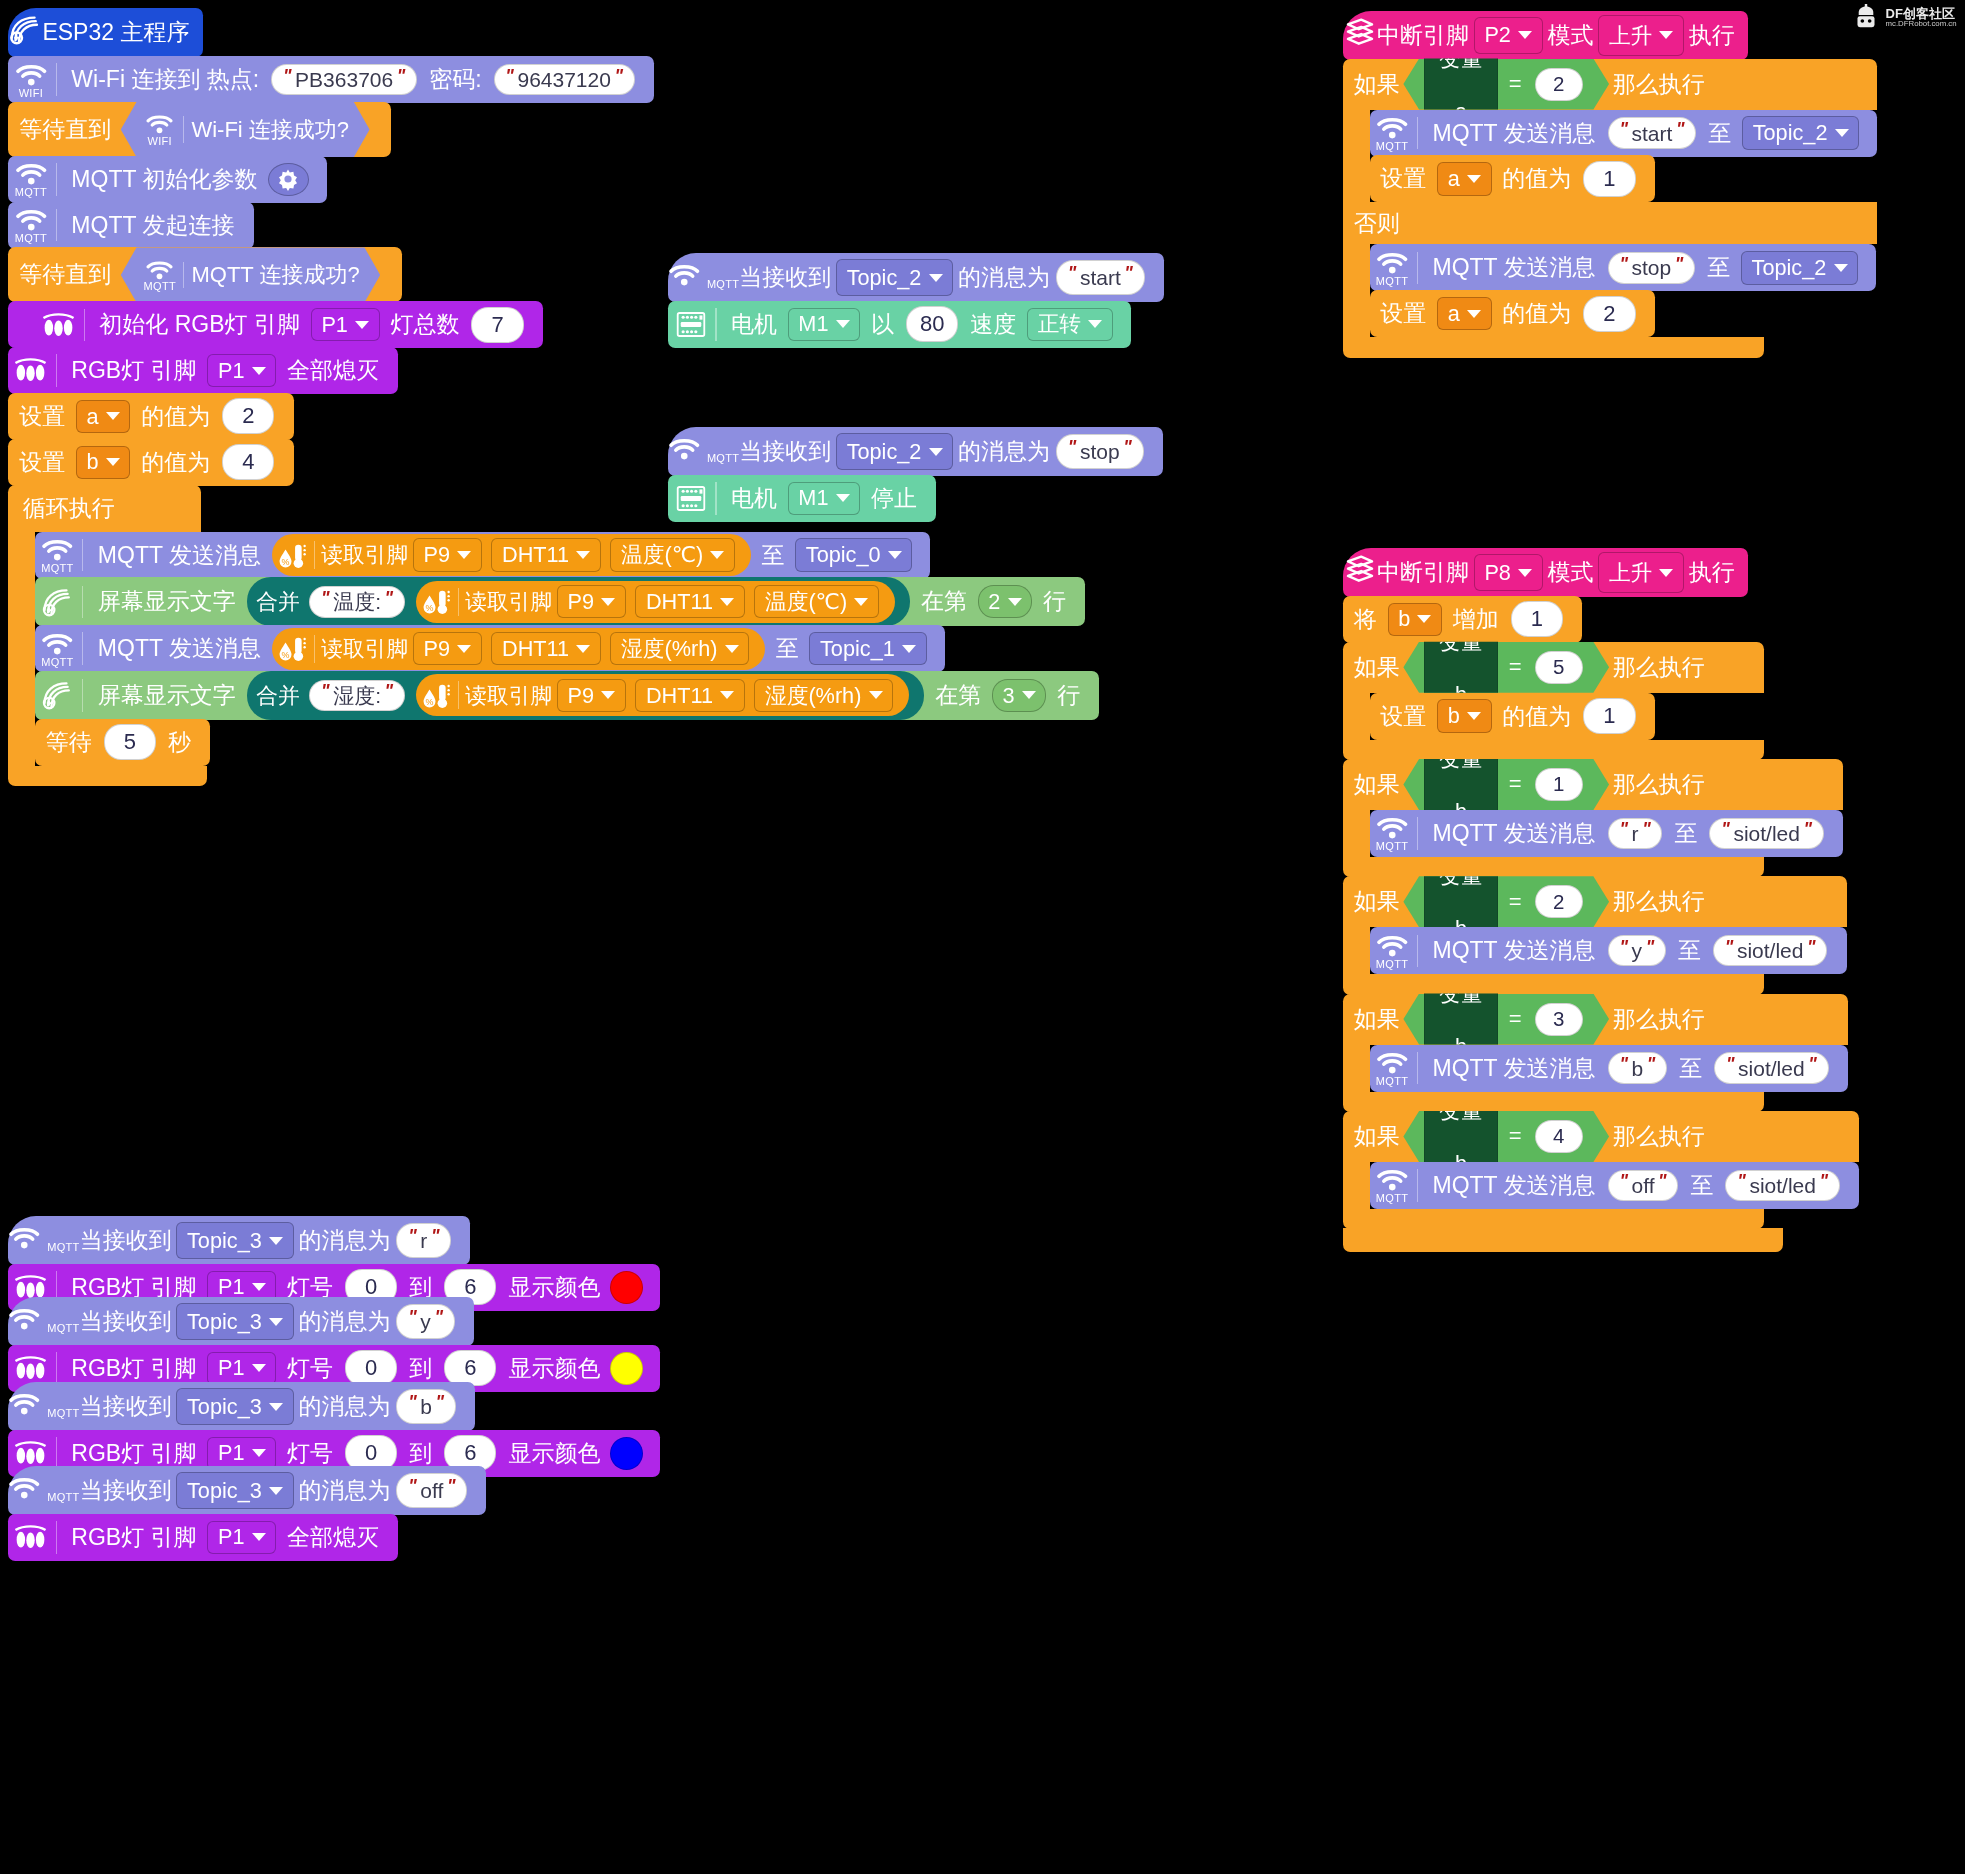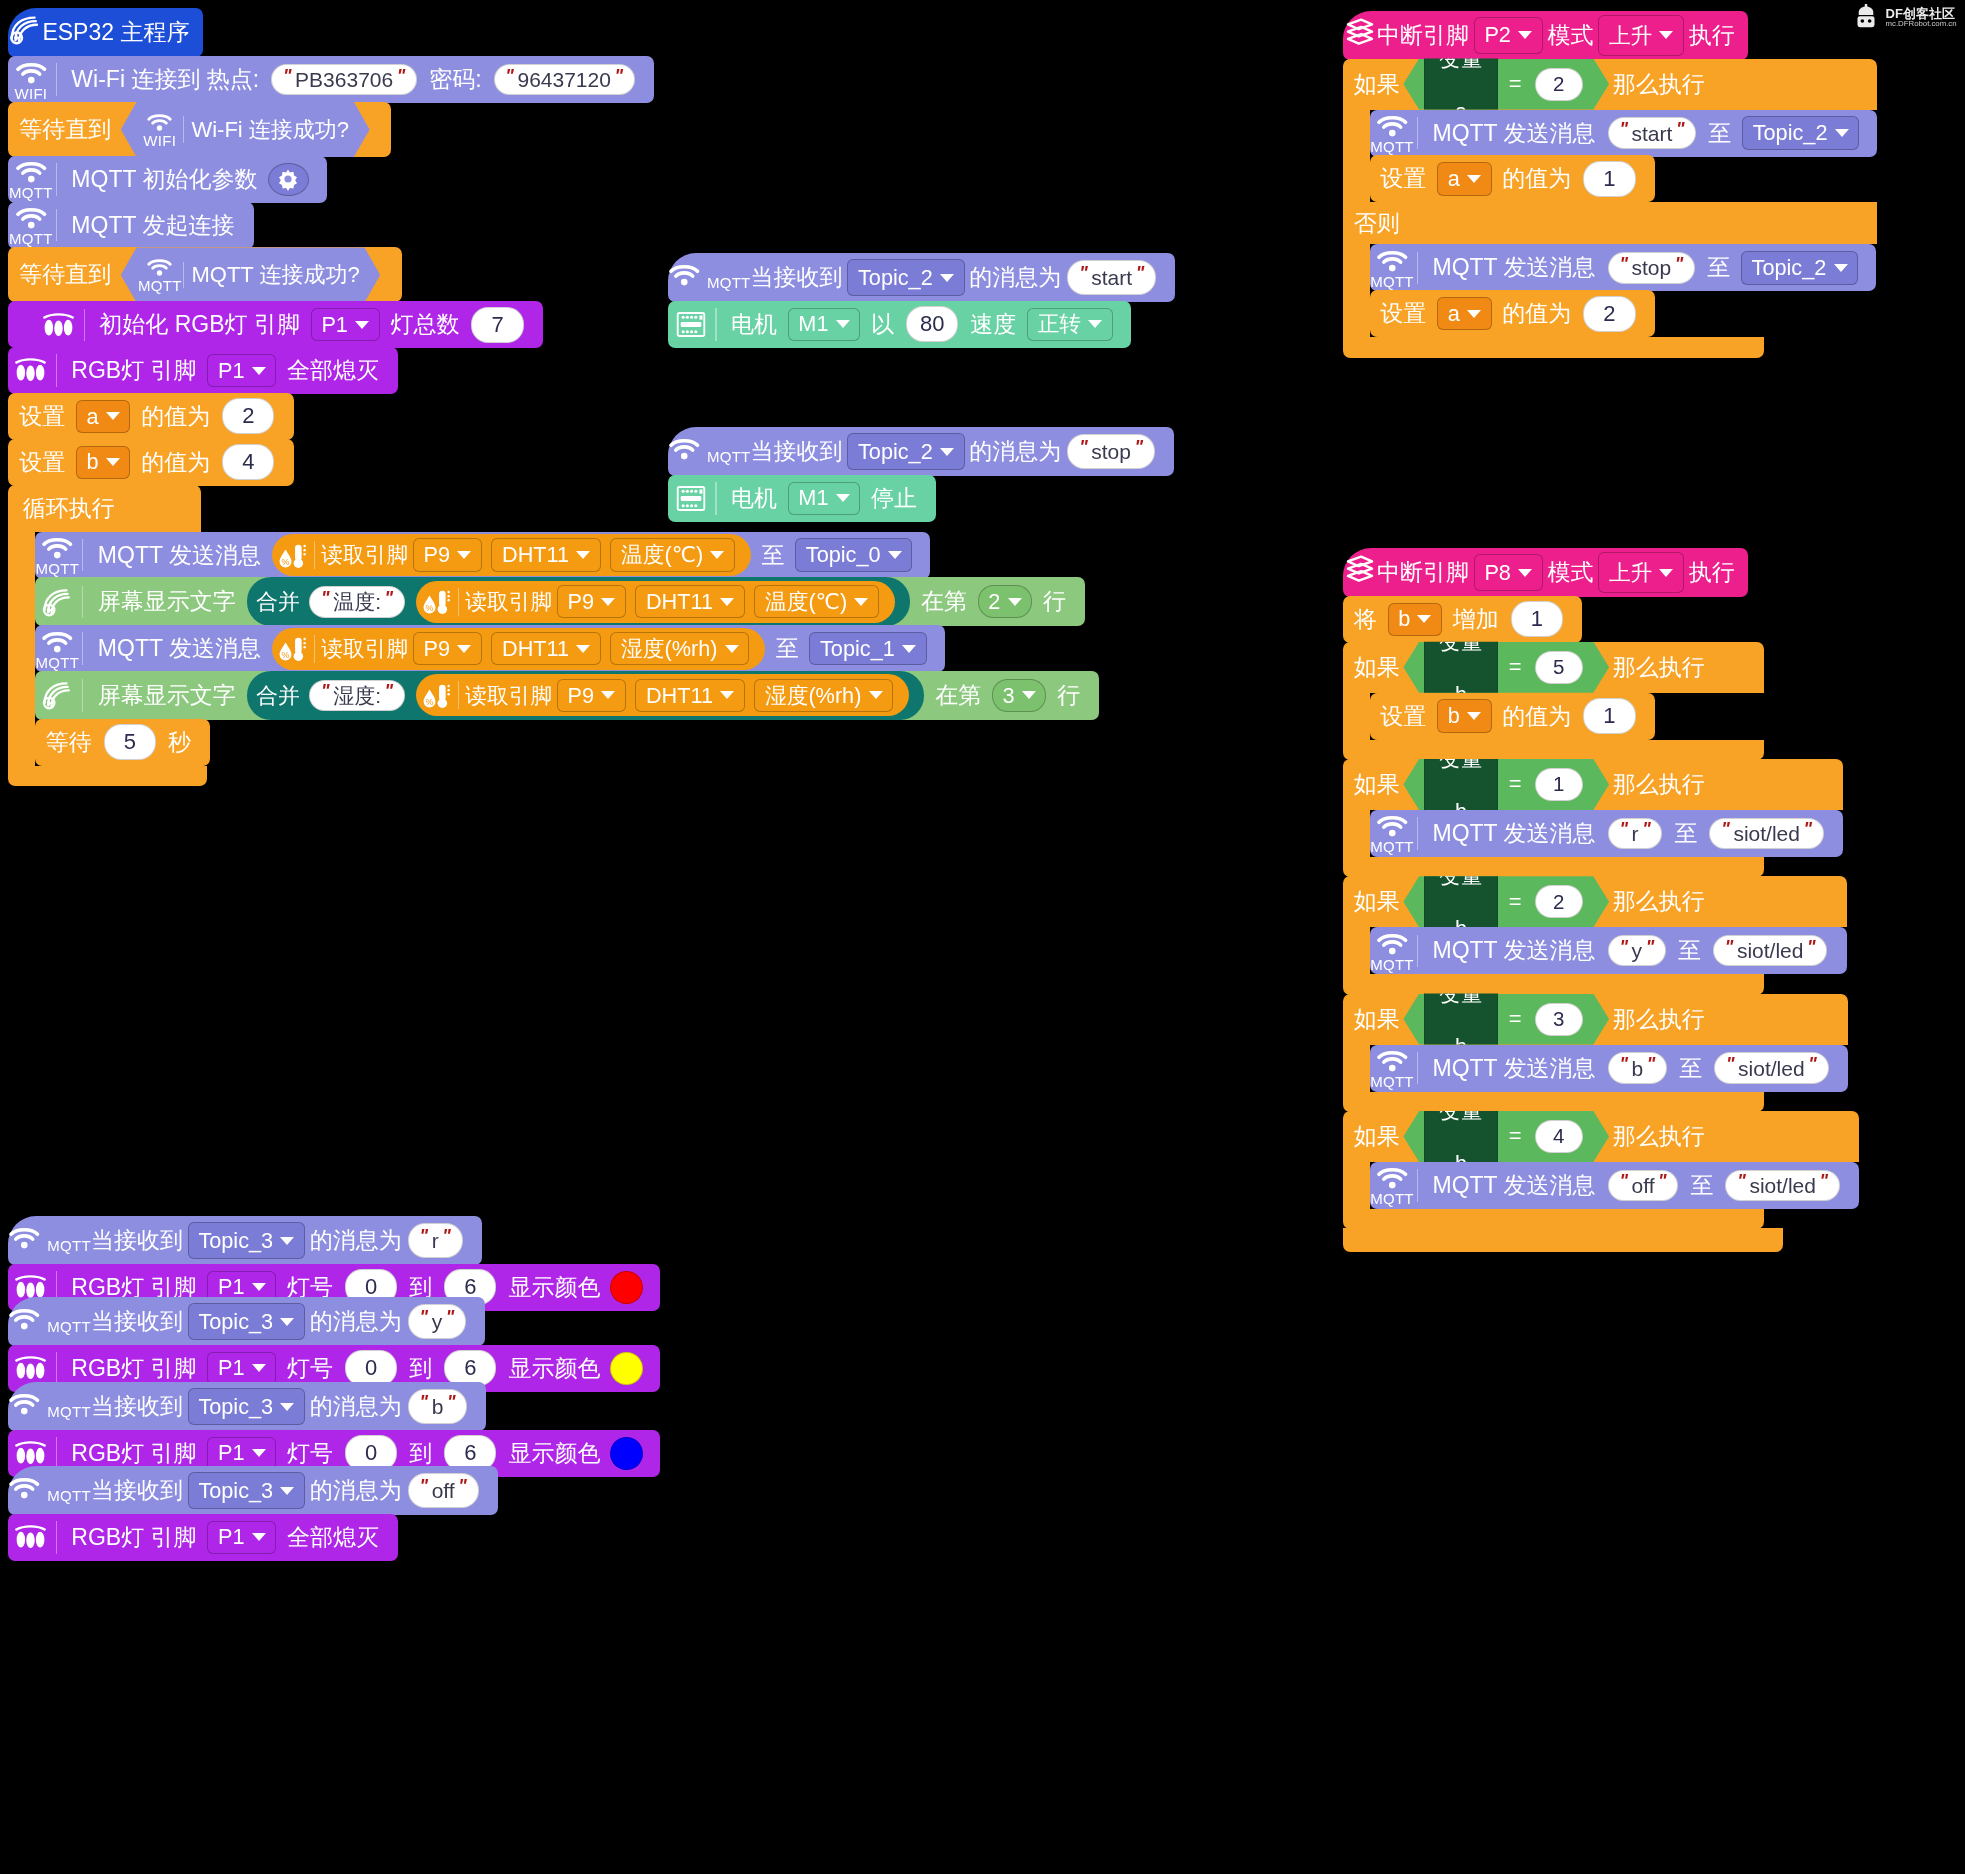--- a/index.html
+++ b/index.html
@@ -122,21 +122,21 @@
     border:1.2px solid rgba(0,0,0,.2);
   }
 
   
   .hat{
     display:flex;align-items:center;min-height:49px;
     border-radius:28px 7.2px 7.2px 7.2px;
     color:#fff;font-size:23px;padding:0 13.2px 0 0;box-sizing:border-box;
     white-space:nowrap;width:max-content;
   }
-  .iconlabel{font-size:15px;letter-spacing:0.3px;margin-top:0.6px;color:#fff;}
+  .iconlabel{font-size:11px;letter-spacing:0.3px;margin-top:0.6px;color:#fff;}
 
   
   .wm{
     position:absolute;right:8.4px;top:3.6px;display:flex;align-items:center;gap:6px;
     opacity:.92;
   }
   .wm .wmtxt{display:flex;flex-direction:column;line-height:1.05;}
   .wm .wm1{color:#fff;font-size:13px;font-weight:bold;}
   .wm .wm2{color:#fff;font-size:7.8px;opacity:.85;}
 </style>

